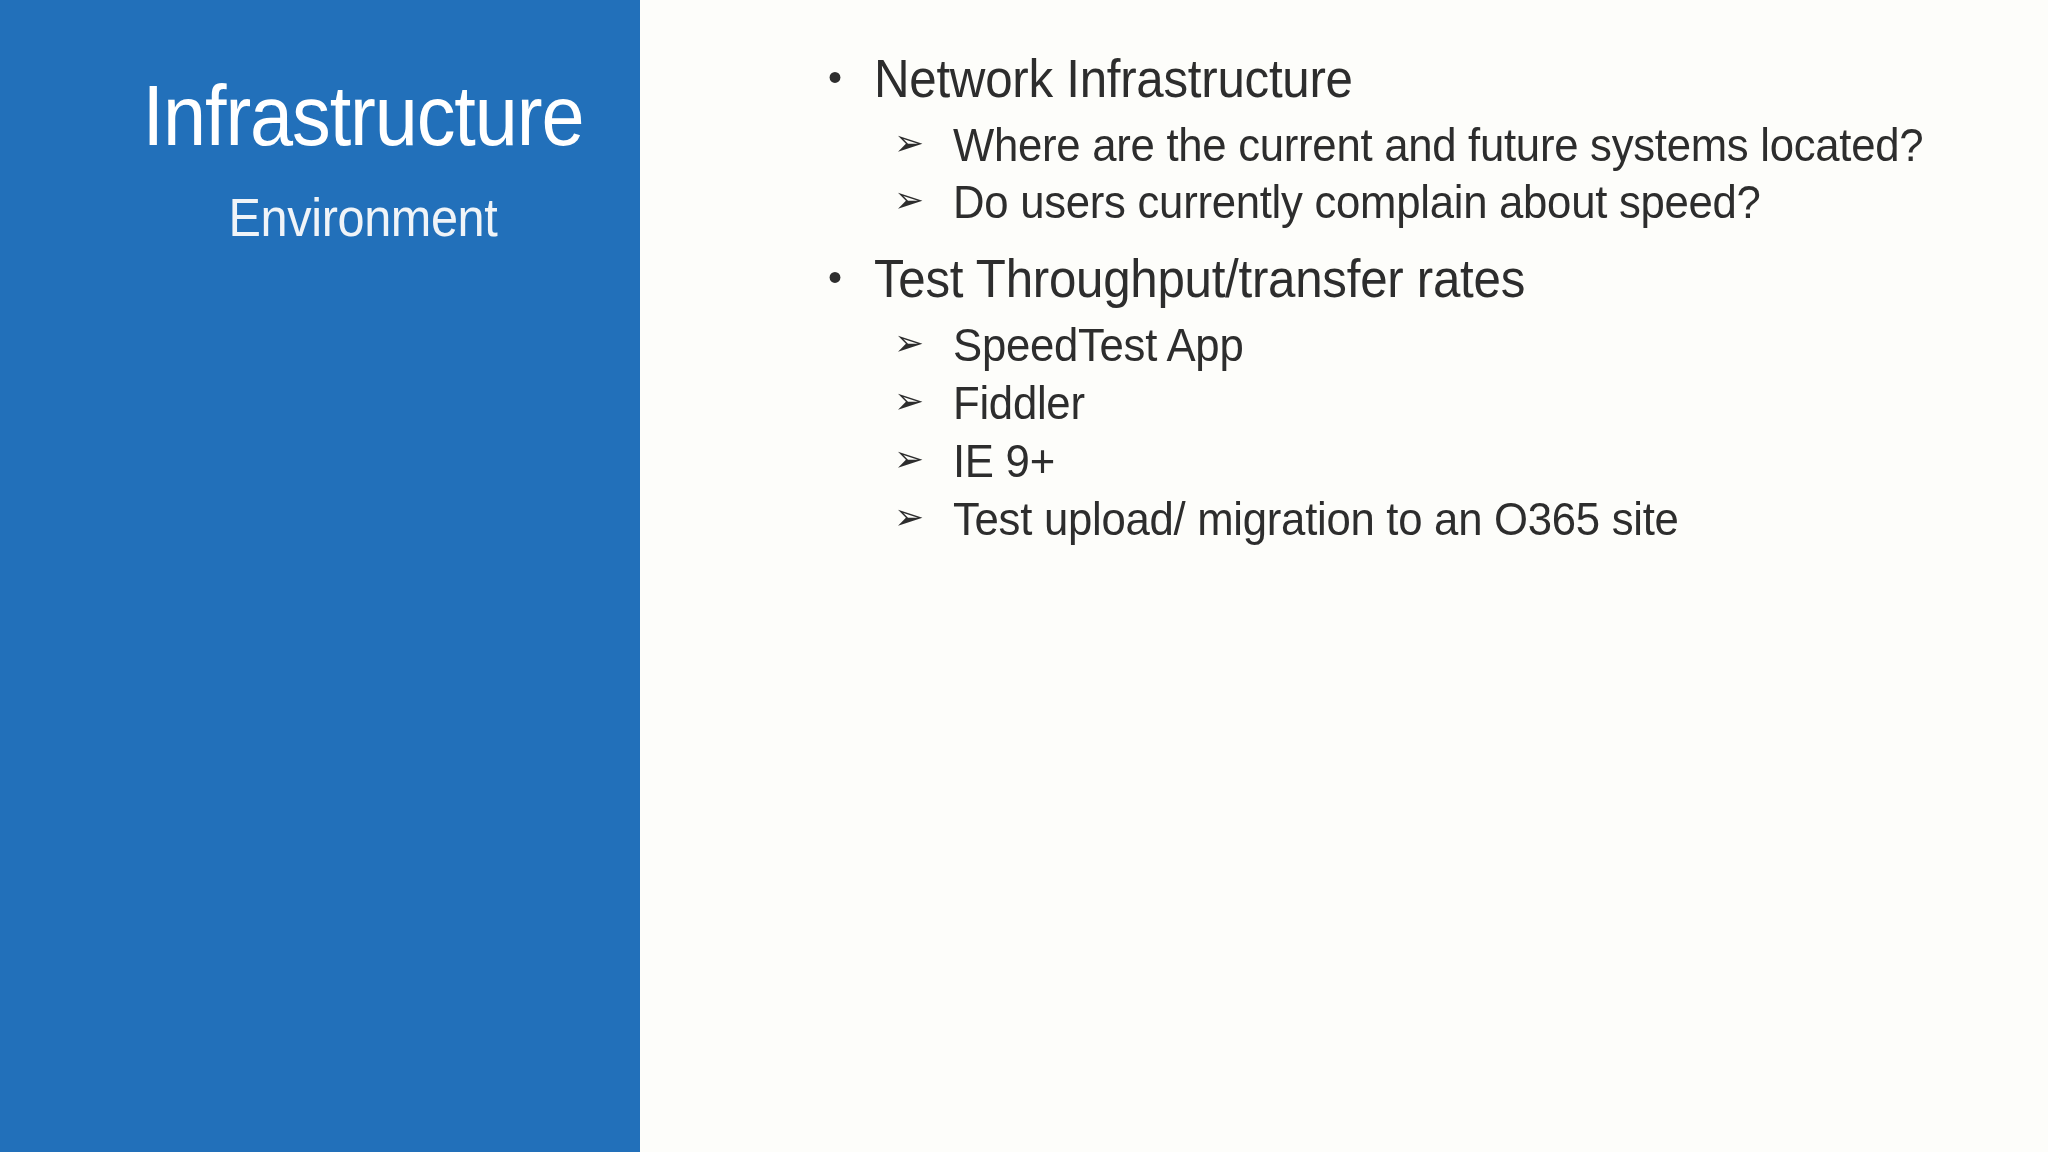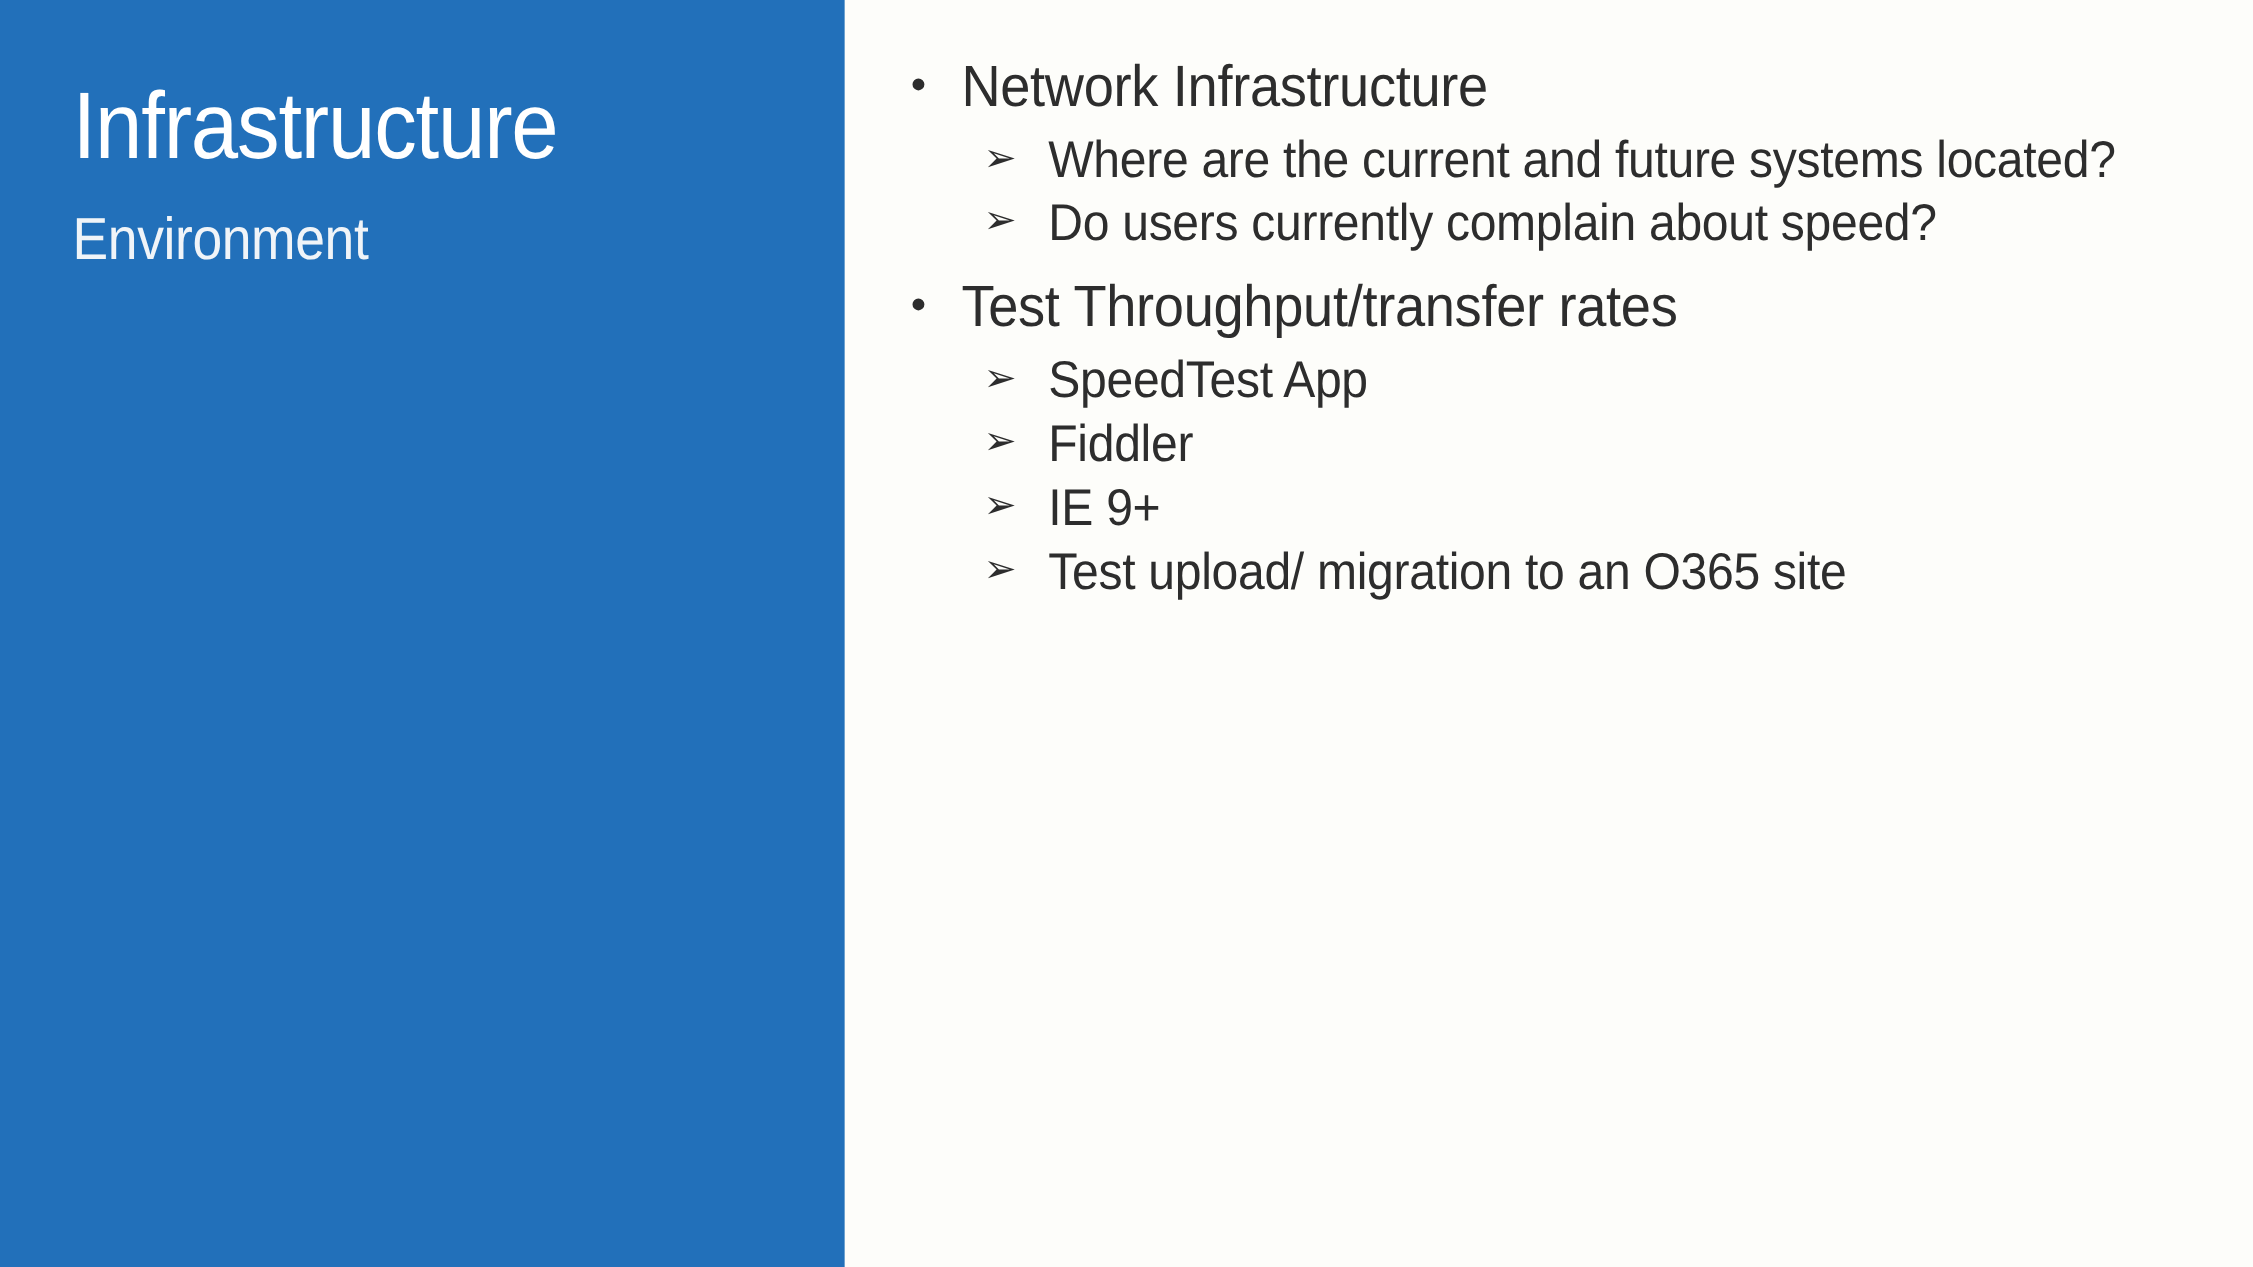--- a/index.html
+++ b/index.html
@@ -20,23 +20,24 @@
     height: 1152px;
     background: #FDFDFA;
     overflow: hidden;
   }
 
   
   #title-panel {
     position: absolute;
     left: 0;
     top: 0;
-    width: 768px;
+    width: 640px;
     height: 1152px;
     background: #2270BA;
+    text-align: center;
   }
 
   #title-block {
     position: absolute;
     left: 66px;
     top: 72px;
     width: 660px;
   }
 
   #slide-title {

